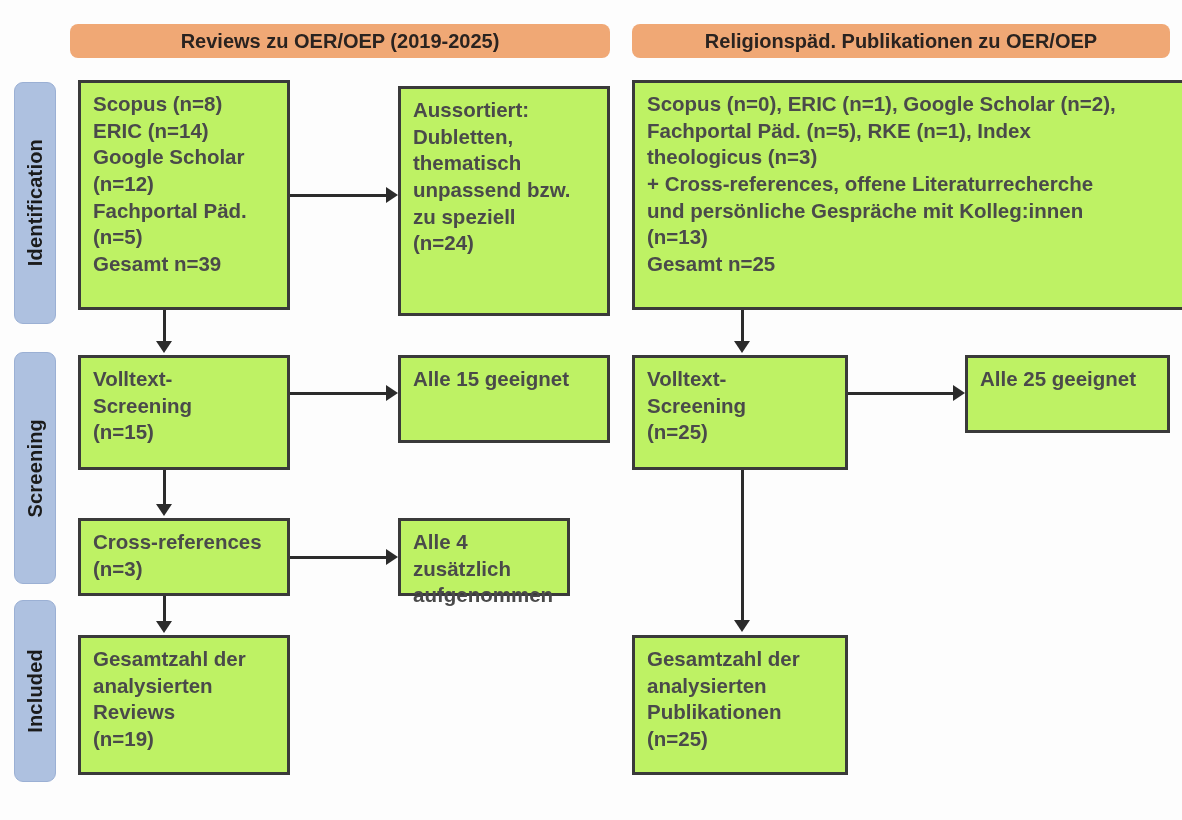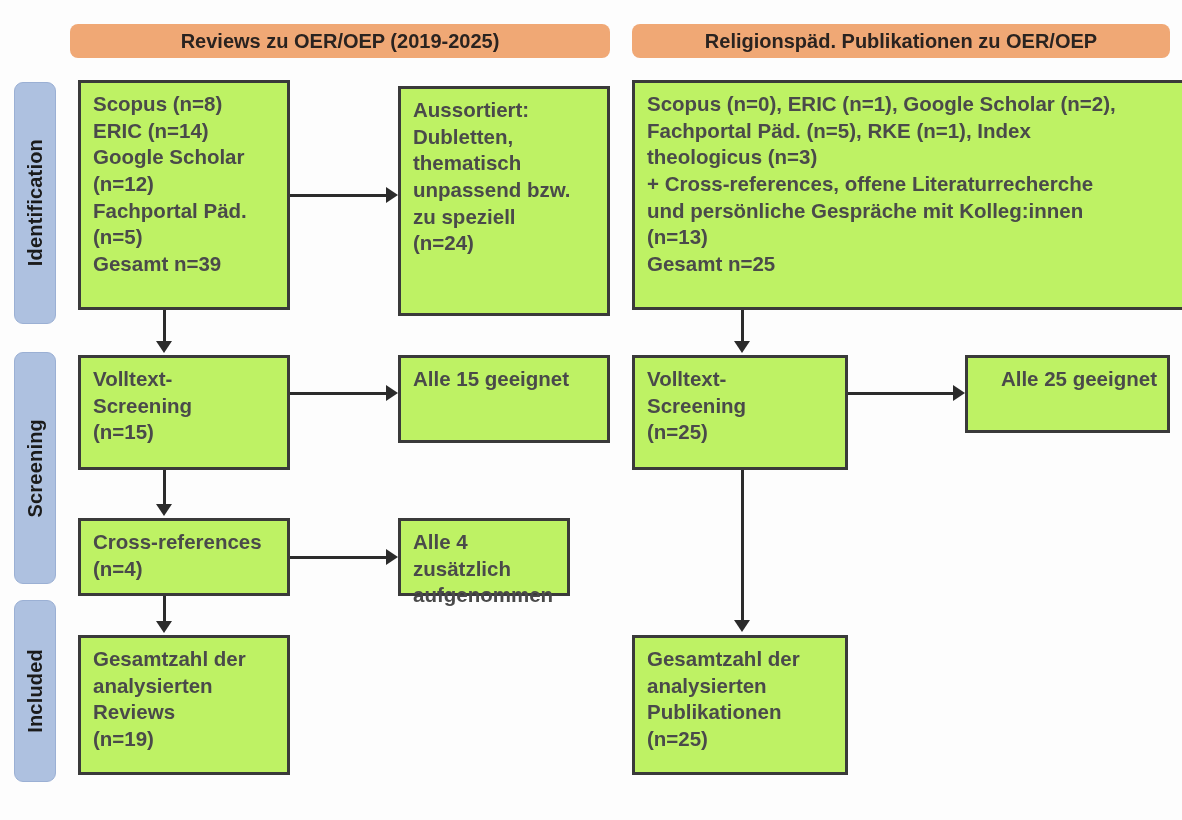--- a/index.html
+++ b/index.html
@@ -148,21 +148,21 @@
   </div>
 
   <div class="conn conn-h" style="left:290px; top:392px; width:96px;"></div>
   <div class="arrow-right" style="left:386px; top:385px;"></div>
 
   <div class="conn conn-v" style="left:163px; top:470px; height:36px;"></div>
   <div class="arrow-down" style="left:156px; top:504px;"></div>
 
   <div class="flow-box" style="left:78px; top:518px; width:212px; height:78px;">
     <span class="box-text">Cross-references
-(n=4)</span>
+(n=3)</span>
   </div>
 
   <div class="flow-box" style="left:398px; top:518px; width:172px; height:78px;">
     <span class="box-text">Alle 4 zusätzlich
 aufgenommen</span>
   </div>
 
   <div class="conn conn-h" style="left:290px; top:556px; width:96px;"></div>
   <div class="arrow-right" style="left:386px; top:549px;"></div>
 
@@ -188,21 +188,21 @@
 
   <div class="conn conn-v" style="left:741px; top:310px; height:33px;"></div>
   <div class="arrow-down" style="left:734px; top:341px;"></div>
 
   <div class="flow-box" style="left:632px; top:355px; width:216px; height:115px;">
     <span class="box-text">Volltext-
 Screening
 (n=25)</span>
   </div>
 
-  <div class="flow-box" style="left:965px; top:355px; width:205px; height:78px;text-align:right;">
+  <div class="flow-box" style="left:965px; top:355px; width:205px; height:78px;">
     <span class="box-text">Alle 25 geeignet</span>
   </div>
 
   <div class="conn conn-h" style="left:848px; top:392px; width:105px;"></div>
   <div class="arrow-right" style="left:953px; top:385px;"></div>
 
   <div class="conn conn-v" style="left:741px; top:470px; height:152px;"></div>
   <div class="arrow-down" style="left:734px; top:620px;"></div>
 
   <div class="flow-box" style="left:632px; top:635px; width:216px; height:140px;">

